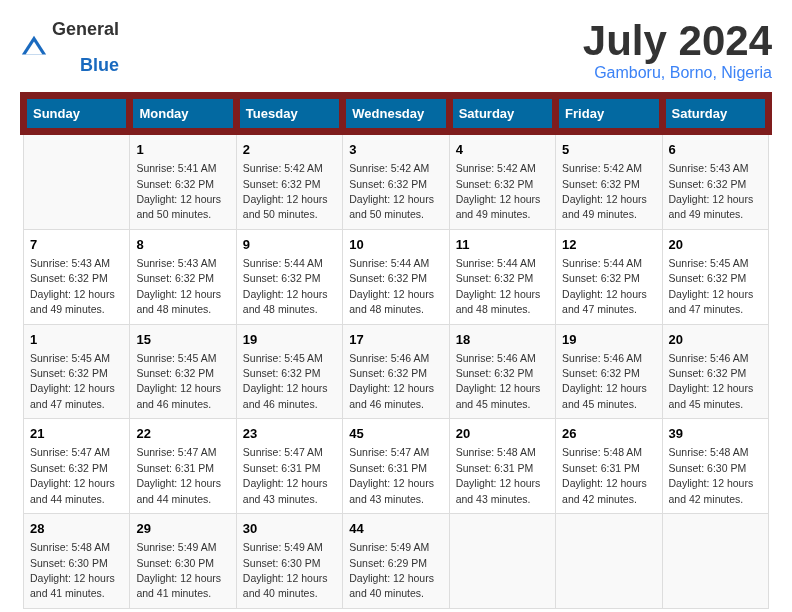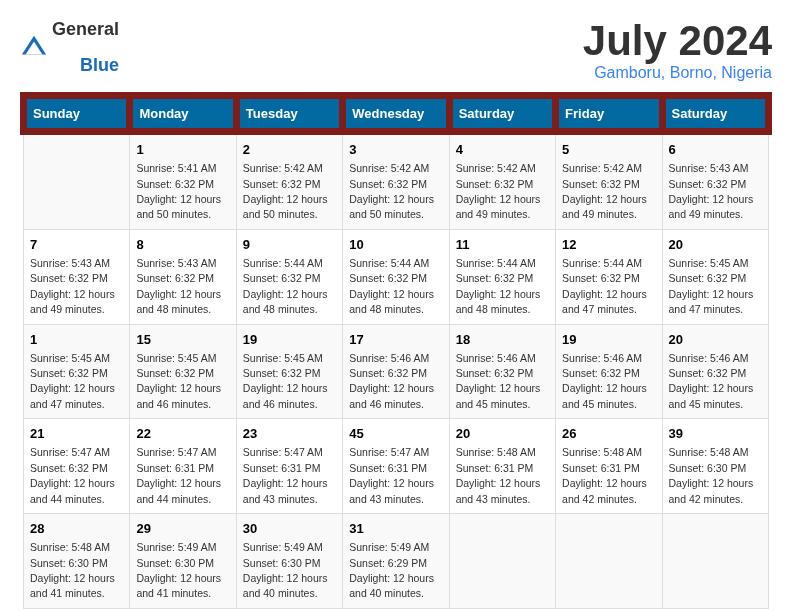--- a/index.html
+++ b/index.html
@@ -250,21 +250,21 @@
 Daylight: 12 hours
 and 41 minutes.</span></td>
         <td><span class="day-num">29</span><span class="day-info" style="white-space: pre-line;">Sunrise: 5:49 AM
 Sunset: 6:30 PM
 Daylight: 12 hours
 and 41 minutes.</span></td>
         <td><span class="day-num">30</span><span class="day-info" style="white-space: pre-line;">Sunrise: 5:49 AM
 Sunset: 6:30 PM
 Daylight: 12 hours
 and 40 minutes.</span></td>
-        <td><span class="day-num">31</span><span class="day-info" style="white-space: pre-line;">Sunrise: 5:49 AM
+        <td><span class="day-num">44</span><span class="day-info" style="white-space: pre-line;">Sunrise: 5:49 AM
 Sunset: 6:29 PM
 Daylight: 12 hours
 and 40 minutes.</span></td>
         <td class="empty"></td>
         <td class="empty"></td>
         <td class="empty"></td>
       </tr>
     </tbody>
 </table>
 

